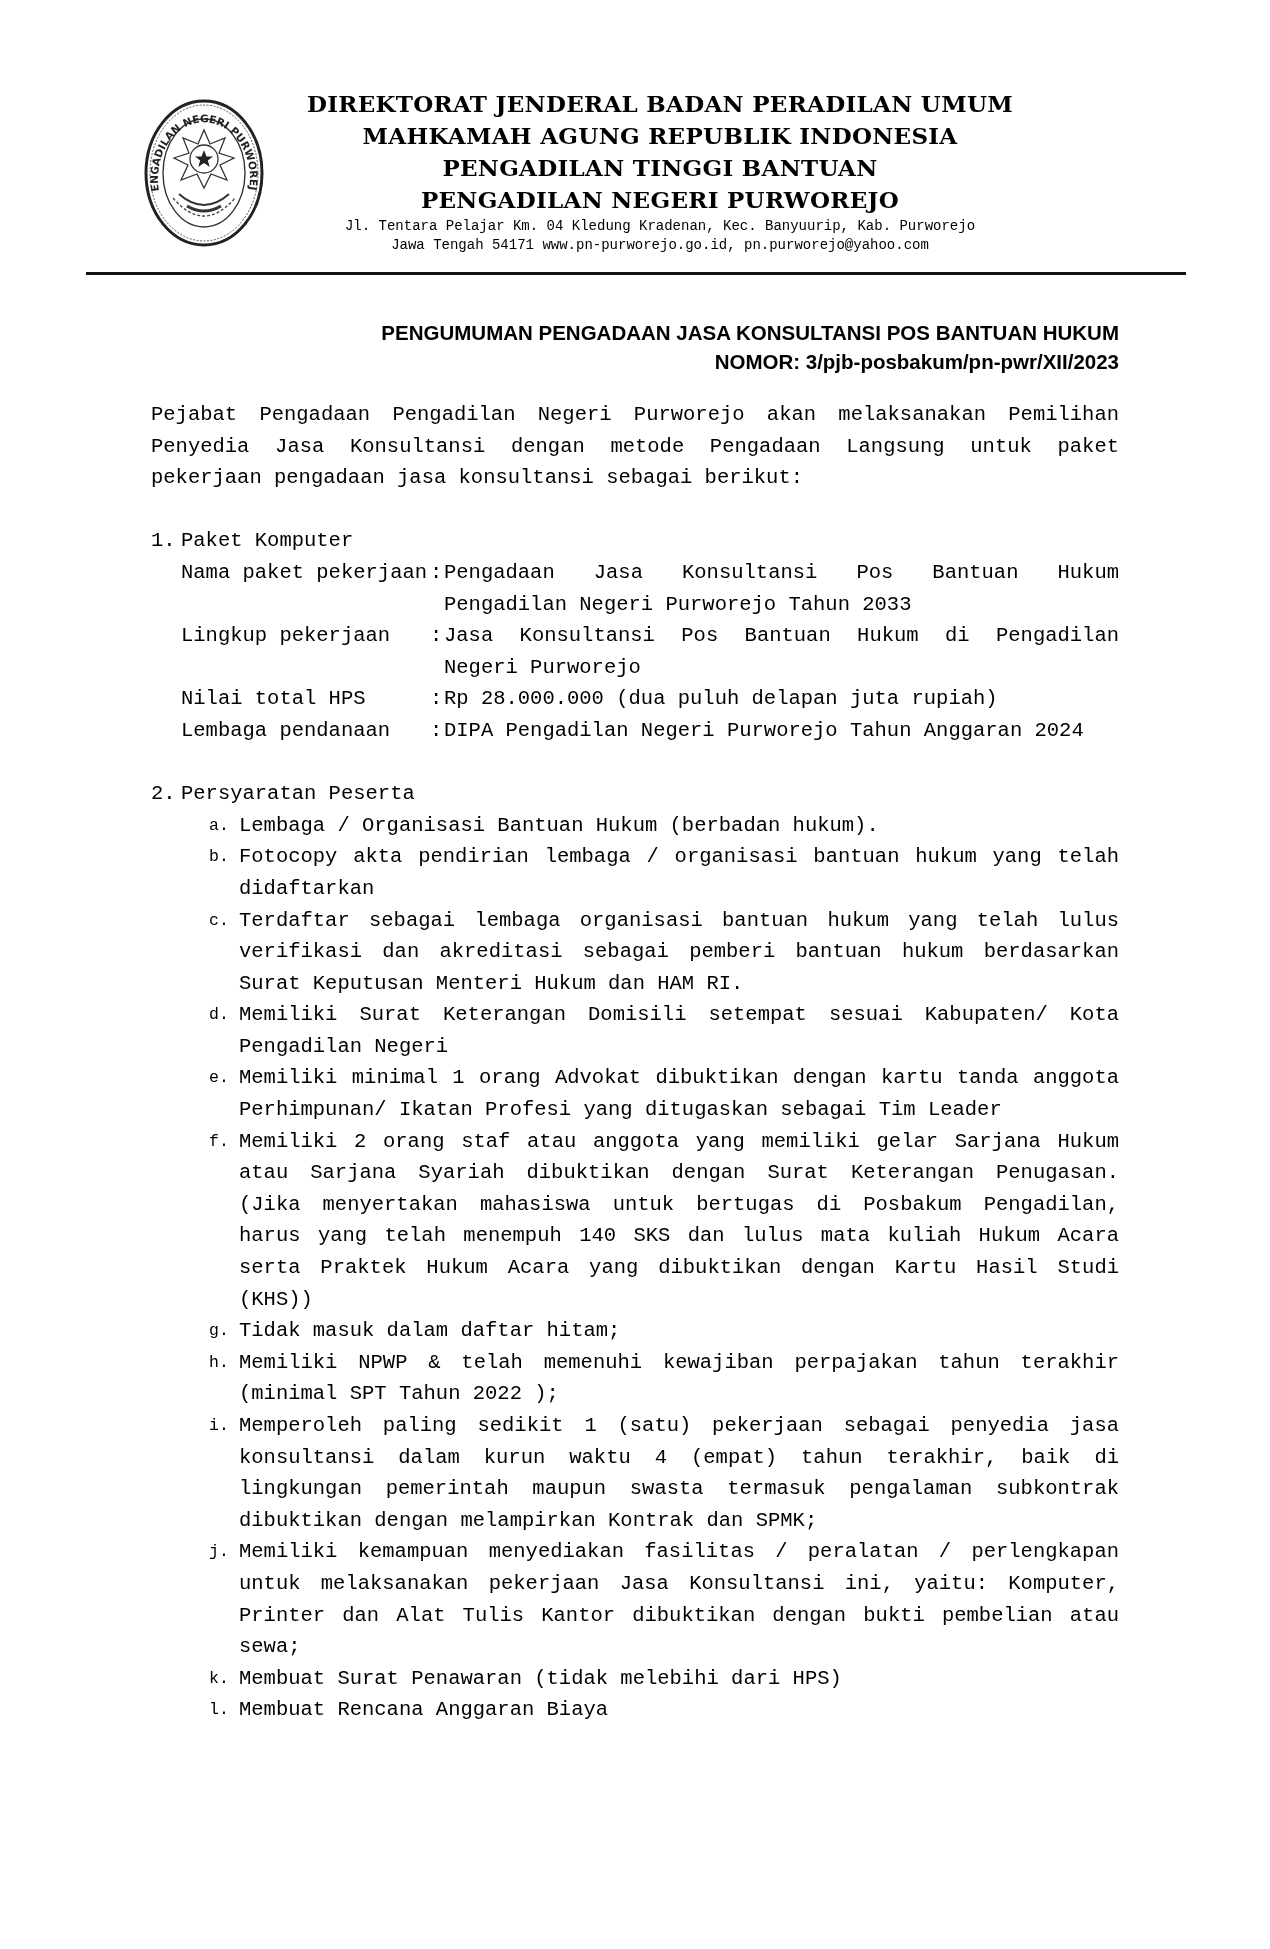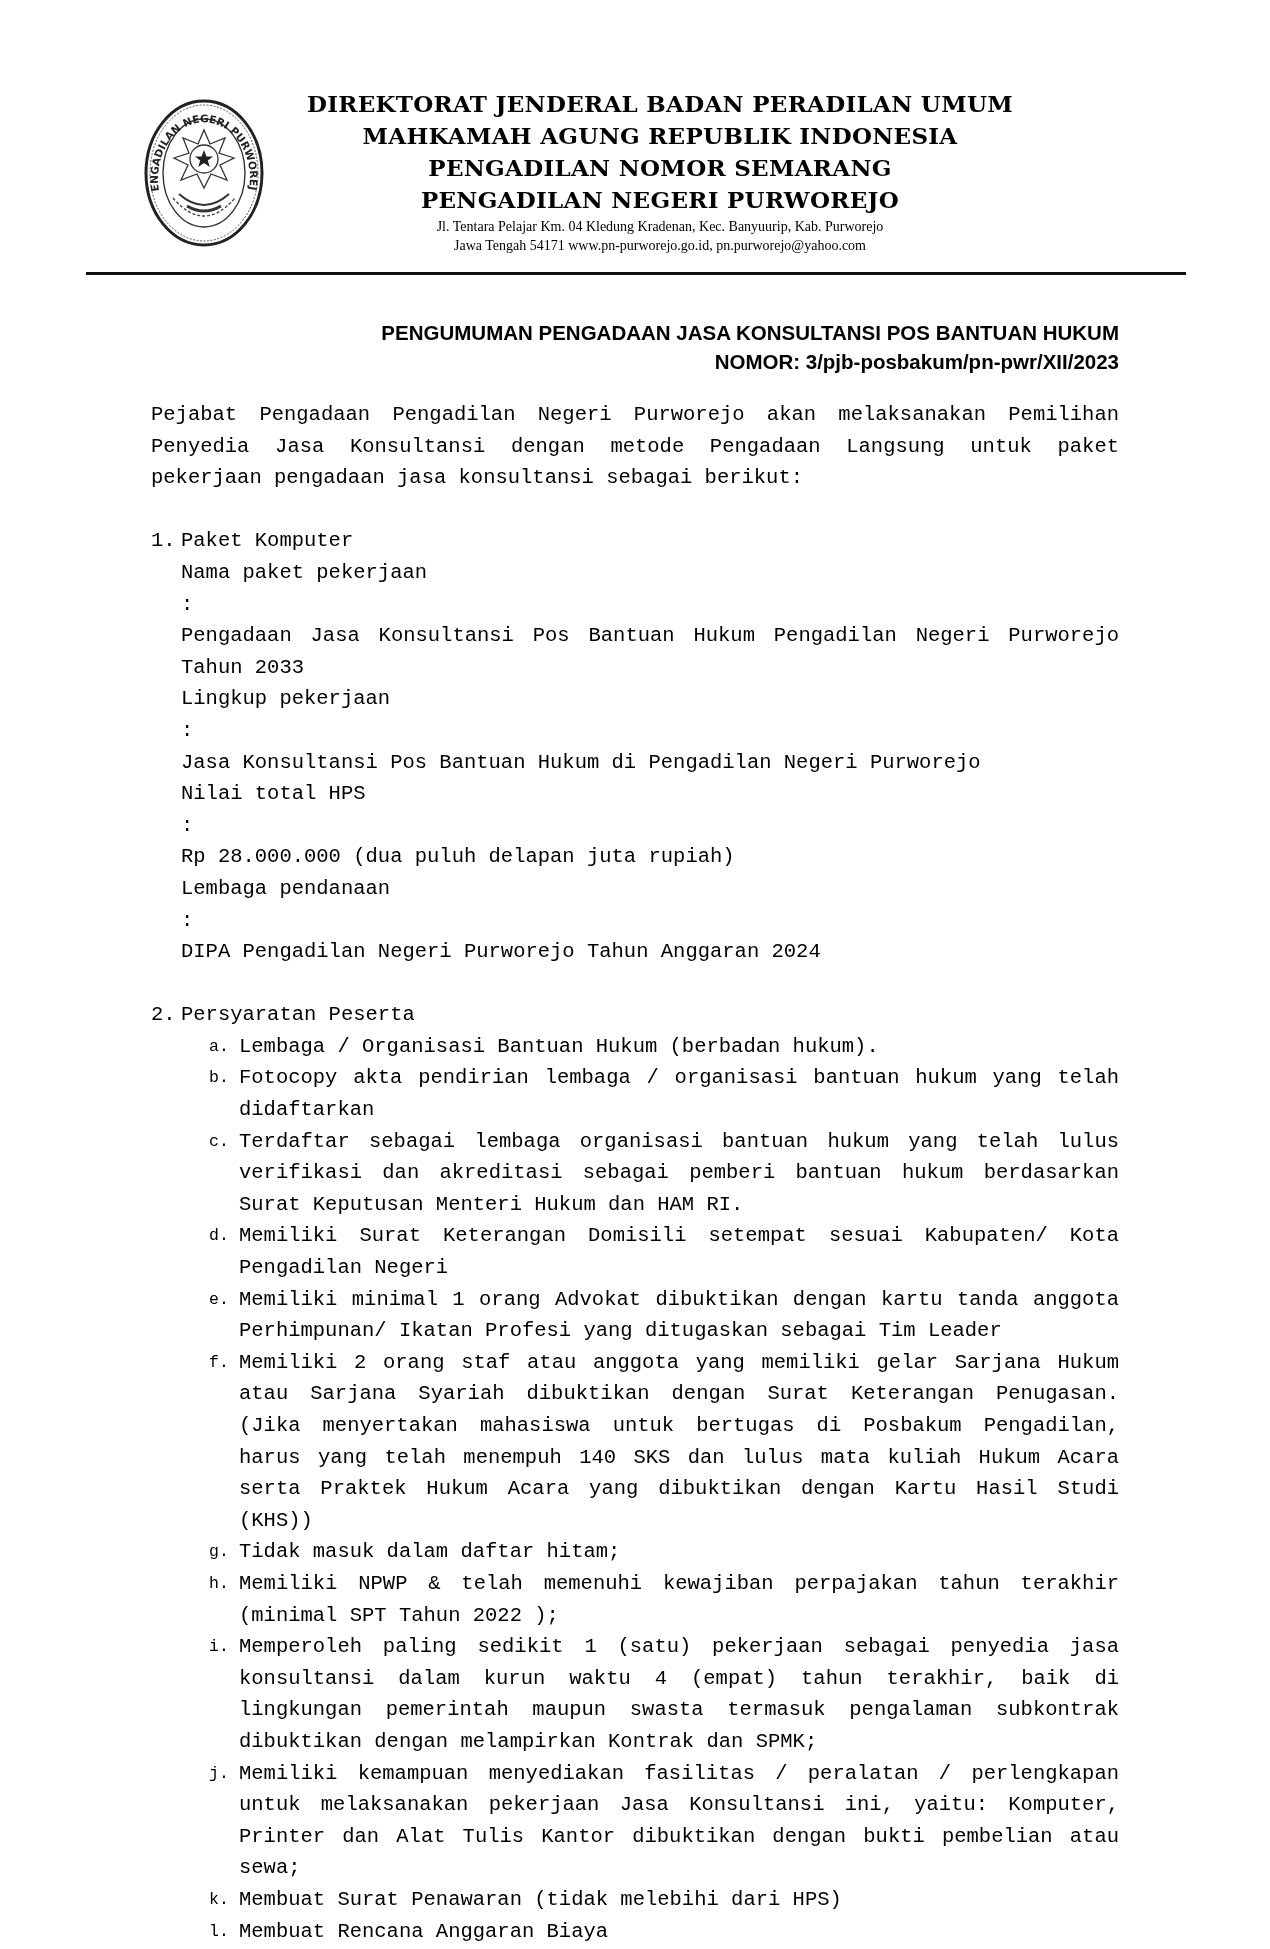--- a/index.html
+++ b/index.html
@@ -3,34 +3,34 @@
 <meta charset="utf-8">
 <style>
   html, body { margin: 0; padding: 0; background: #ffffff; }
   body { width: 1270px; height: 1949px; position: relative; overflow: hidden; color: #000; }
   .page { position: absolute; left: 0; top: 0; width: 1270px; height: 1949px; background: #fff; }
 
   
   .logo { position: absolute; left: 143px; top: 98px; width: 122px; height: 150px; }
   .kop { position: absolute; left: 290px; top: 88px; width: 740px; text-align: center; }
   .kop .org { font-family: "DejaVu Serif", "Liberation Serif", serif; font-weight: bold; font-size: 23px; line-height: 32px; letter-spacing: 0.3px; white-space: nowrap; }
-  .kop .addr { font-family: Liberation Serif, serif; font-size: 14px; line-height: 19px; white-space: nowrap; }
+  .kop .addr { font-family: Liberation Mono, monospace; font-size: 14px; line-height: 19px; white-space: nowrap; }
   .kop .addr.first { margin-top: 1px; }
   .rule { position: absolute; left: 86px; top: 272px; width: 1100px; height: 3px; background: #111; }
 
   
   .title { position: absolute; left: 151px; top: 318px; width: 968px; text-align: right; font-family: "Liberation Sans", sans-serif; font-weight: bold; font-size: 20.5px; line-height: 29px; }
 
   
   .body { position: absolute; left: 151px; top: 399px; width: 968px; font-family: Liberation Mono, monospace; font-size: 20.5px; line-height: 31.6px; }
   .intro { text-align: justify; margin: 0; }
   .section { margin-top: 31.6px; }
   .sec-head { display: flex; }
   .sec-num { width: 30px; flex: none; }
-  .kv { display: flex; margin-left: 30px; flex-direction: column; }
+  .kv { display: flex; margin-left: 30px; }
   .kv .k { width: 249px; flex: none; }
   .kv .c { width: 14px; flex: none; }
   .kv .v { flex: 1; text-align: justify; }
   .req { display: flex; margin-left: 58px; }
   .req .m { width: 30px; flex: none; font-size: 16.5px; }
   .req .t { flex: 1; text-align: justify; }
 </style>
 </head>
 <body>
 
@@ -52,21 +52,21 @@
     <polygon points="61,52 63.5,58.5 70,58.5 64.8,62.5 66.8,69 61,65 55.2,69 57.2,62.5 52,58.5 58.5,58.5" fill="#222"></polygon>
 
     <path d="M 36 96 Q 61 118 86 96" fill="none" stroke="#333" stroke-width="2"></path>
     <path d="M 30 100 Q 61 136 92 100" fill="none" stroke="#444" stroke-width="1.4" stroke-dasharray="3 2"></path>
     <path d="M 44 108 Q 61 118 78 108" fill="none" stroke="#333" stroke-width="3"></path>
   </svg>
 
   <div class="kop">
     <div class="org">DIREKTORAT JENDERAL BADAN PERADILAN UMUM</div>
     <div class="org">MAHKAMAH AGUNG REPUBLIK INDONESIA</div>
-    <div class="org">PENGADILAN NOMOR SEMARANG</div>
+    <div class="org">PENGADILAN TINGGI BANTUAN</div>
     <div class="org">PENGADILAN NEGERI PURWOREJO</div>
     <div class="addr first">Jl. Tentara Pelajar Km. 04 Kledung Kradenan, Kec. Banyuurip, Kab. Purworejo</div>
     <div class="addr">Jawa Tengah 54171 www.pn-purworejo.go.id, pn.purworejo@yahoo.com</div>
   </div>
 
   <div class="rule"></div>
 
   <div class="title">
     <div>PENGUMUMAN PENGADAAN JASA KONSULTANSI POS BANTUAN HUKUM</div>
     <div>NOMOR: 3/pjb-posbakum/pn-pwr/XII/2023</div>

